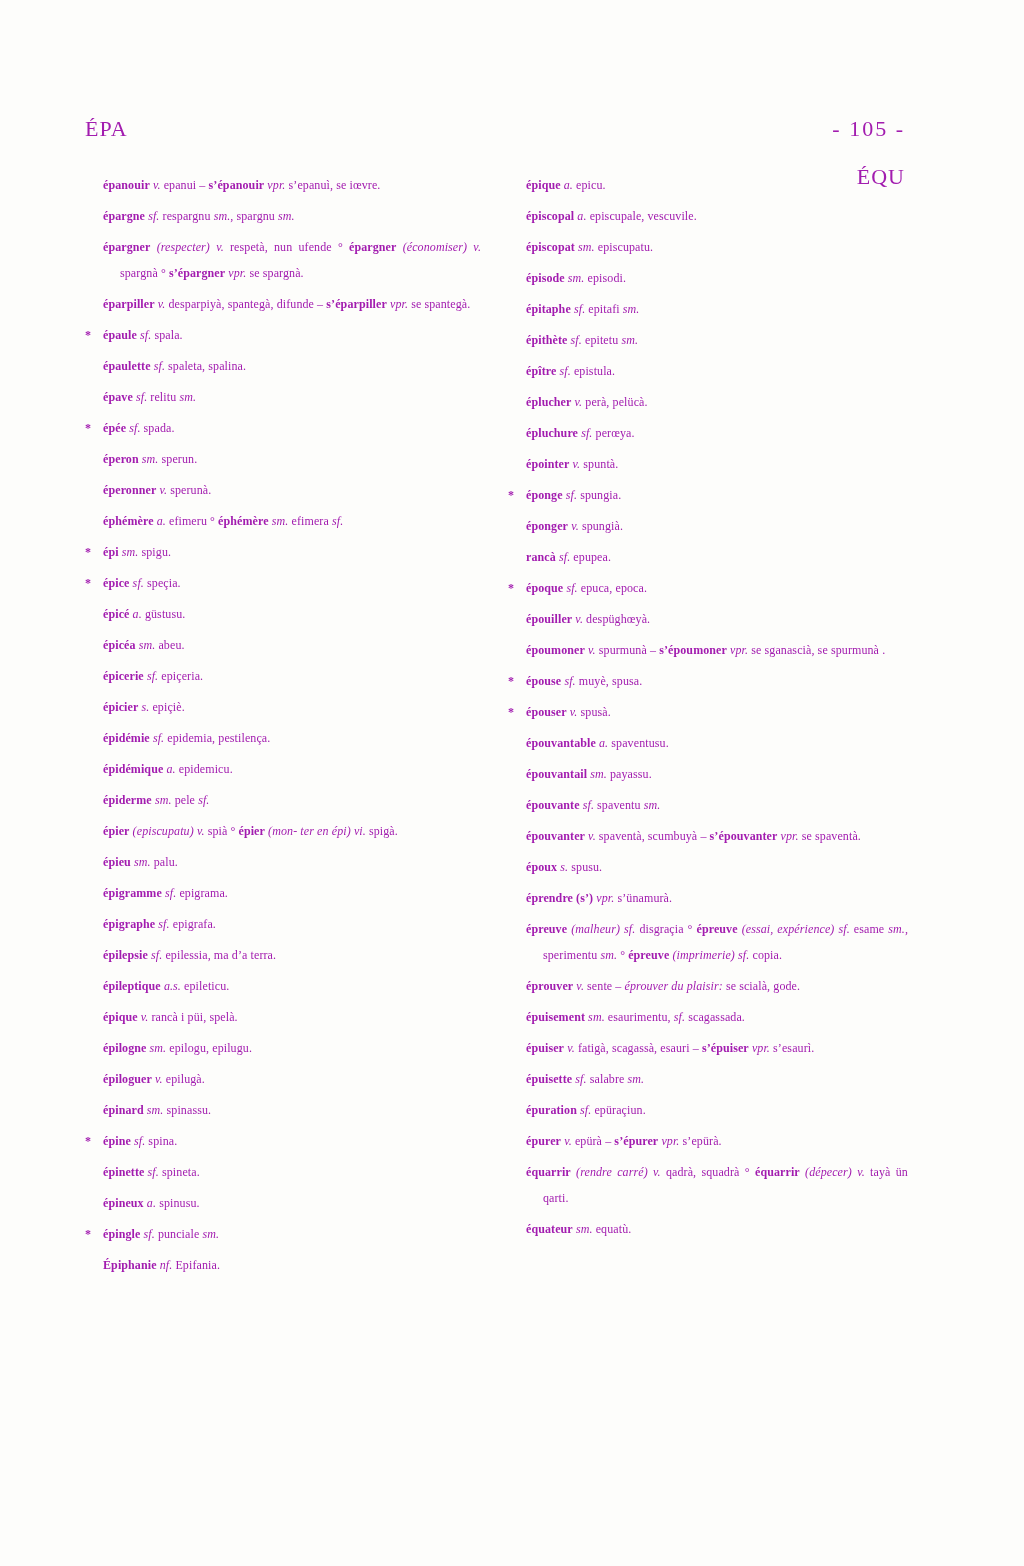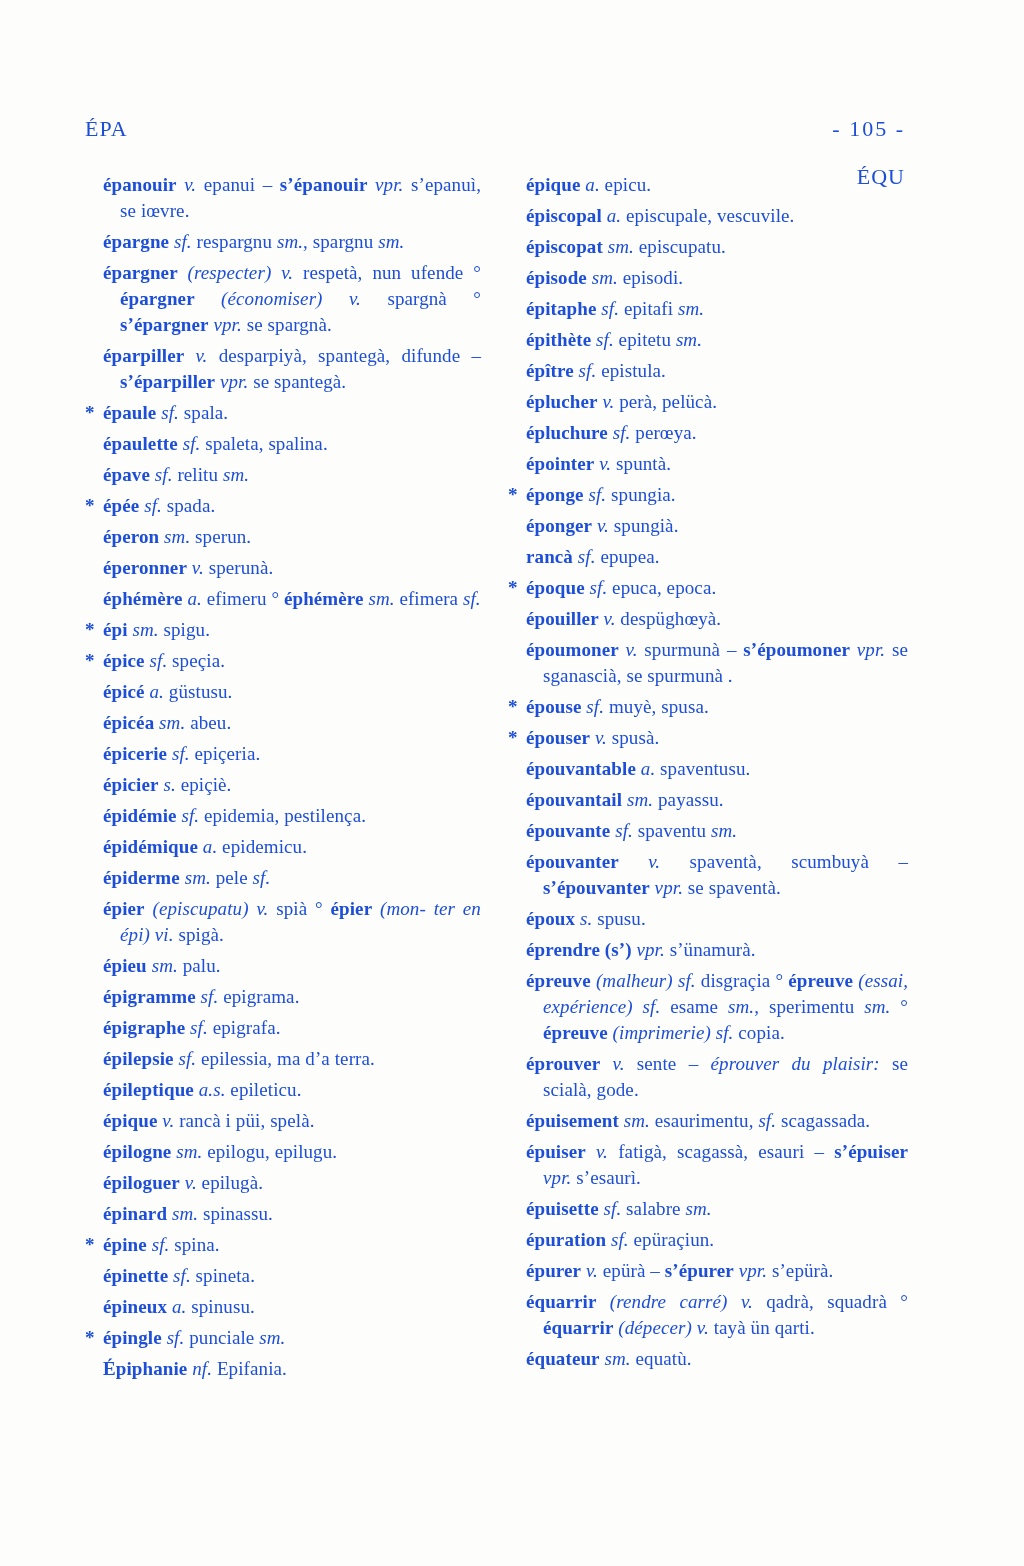--- a/index.html
+++ b/index.html
@@ -1,33 +1,33 @@
 <!DOCTYPE html>
 <html><head>
 <meta charset="utf-8">
 <style>
   html,body{margin:0;padding:0;background:#e8e8e4;}
   .page{
     position:relative;
     width:1024px;height:1566px;
     background:#fdfdfb;
-    color:#1d4ed8;
+    color:#a21caf;
     font-family:"Liberation Serif", serif;
     overflow:hidden;
   }
   .header{
     position:absolute;left:85px;top:116px;width:820px;height:30px;
     font-size:22px;line-height:26px;letter-spacing:1px;
   }
   .h-left{position:absolute;left:0;top:0;}
   .h-center{position:absolute;left:0;right:0;text-align:right;letter-spacing:2px;}
   .h-right{position:absolute;right:0;top:0;margin-top:48px;}
   .col{
     position:absolute;top:172px;
-    font-size:19px;line-height:26px;
+    font-size:12px;line-height:26px;
     text-align:justify;
     letter-spacing:0.1px;
   }
   .col-left{left:85px;width:396px;}
   .col-right{left:508px;width:400px;}
   .entry{
     position:relative;
     padding-left:35px;text-indent:-17px;
     margin-bottom:5px;
   }

